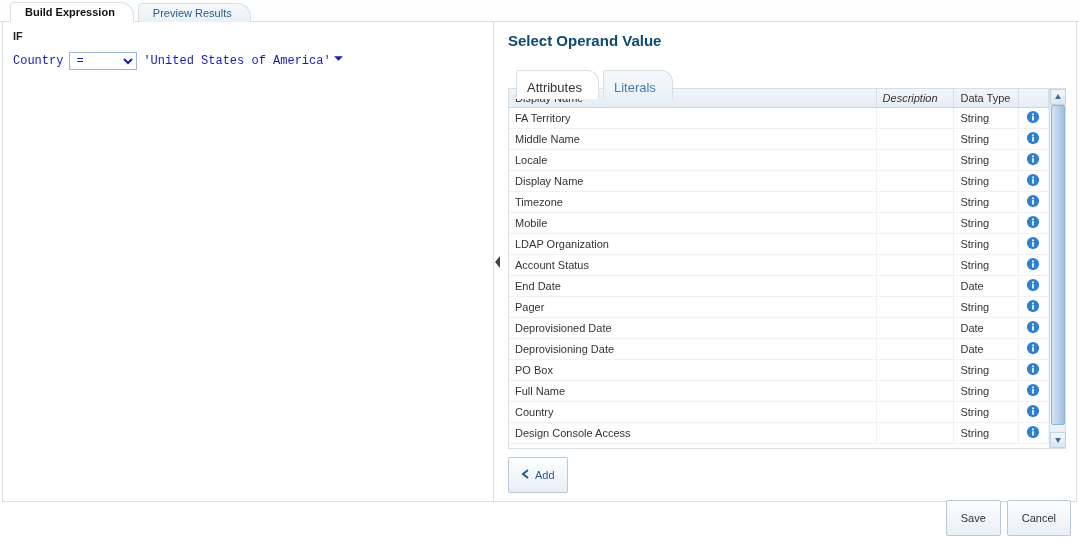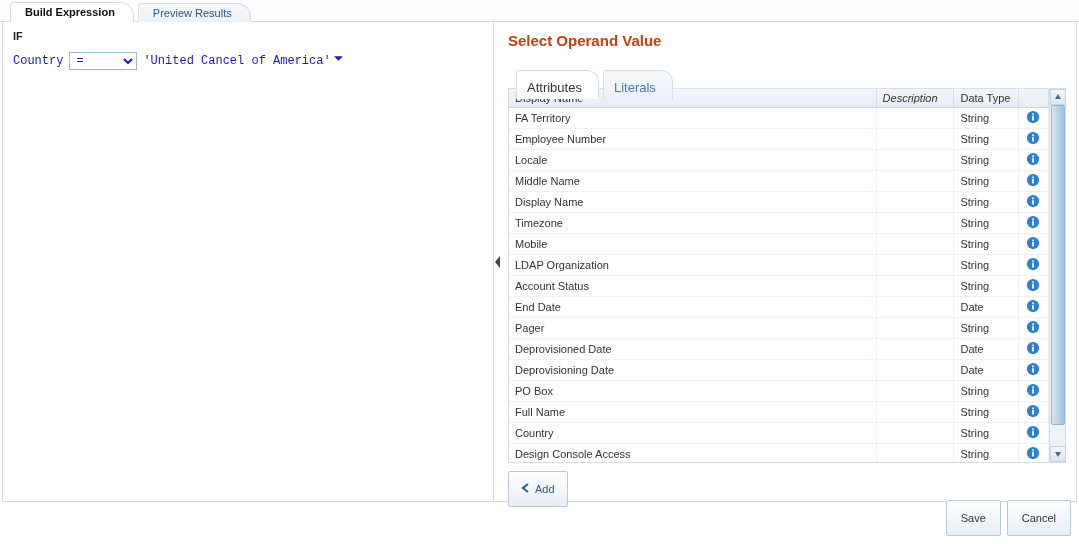--- a/index.html
+++ b/index.html
@@ -106,21 +106,21 @@
     cursor: pointer;
   }
   .right-pane {
     flex: 1;
     border-left: 1px solid #d6dfe6;
     padding: 8px 10px 8px 14px;
     display: flex;
     flex-direction: column;
   }
   .right-title {
-    color: #c2410c;
+    color: #0c4a6e;
     font-size: 15px;
     font-weight: bold;
     margin: 2px 0 10px 0;
   }
   .sub-tabs {
     display: flex;
     border-bottom: 1px solid #d6dfe6;
     padding-left: 8px;
   }
   .sub-tab {
@@ -259,21 +259,21 @@
   </div>
 
   <div class="main">
 
     <div class="left-pane">
       <div class="if-label">IF</div>
       <div class="expr-row">
         <span class="expr-operand">Country</span>
         <select class="expr-op-select" id="op-select"><option value="=">=</option><option value="!=">!=</option><option value="&gt;">&gt;</option><option value="&lt;">&lt;</option><option value="&gt;=">&gt;=</option><option value="&lt;=">&lt;=</option><option value="IN">IN</option><option value="NOT IN">NOT IN</option></select>
         <span class="value-dd">
-          <span class="expr-value">'United Cancel of America'</span>
+          <span class="expr-value">'United States of America'</span>
           <span>
             <svg viewBox="0 0 10 10">
                 <path d="M1 3 L5 7 L9 3 Z" fill="#1a1ab3"></path>
               </svg>
           </span>
         </span>
       </div>
     </div>
 
     <div class="splitter">
@@ -308,45 +308,33 @@
                   <td class="col-type">String</td>
                   <td class="col-icon"><span class="info-icon">
                       <svg viewBox="0 0 16 16">
                         <circle cx="8" cy="8" r="7" fill="#2f7fd1"></circle>
                         <rect x="7" y="7" width="2" height="5" fill="#fff"></rect>
                         <rect x="7" y="4" width="2" height="2" fill="#fff"></rect>
                       </svg>
                     </span></td>
                 </tr>
                 <tr>
-                  <td class="col-name">Employee Number</td>
+                  <td class="col-name">Middle Name</td>
                   <td class="col-desc"></td>
                   <td class="col-type">String</td>
                   <td class="col-icon"><span class="info-icon">
                       <svg viewBox="0 0 16 16">
                         <circle cx="8" cy="8" r="7" fill="#2f7fd1"></circle>
                         <rect x="7" y="7" width="2" height="5" fill="#fff"></rect>
                         <rect x="7" y="4" width="2" height="2" fill="#fff"></rect>
                       </svg>
                     </span></td>
                 </tr>
                 <tr>
                   <td class="col-name">Locale</td>
-                  <td class="col-desc"></td>
-                  <td class="col-type">String</td>
-                  <td class="col-icon"><span class="info-icon">
-                      <svg viewBox="0 0 16 16">
-                        <circle cx="8" cy="8" r="7" fill="#2f7fd1"></circle>
-                        <rect x="7" y="7" width="2" height="5" fill="#fff"></rect>
-                        <rect x="7" y="4" width="2" height="2" fill="#fff"></rect>
-                      </svg>
-                    </span></td>
-                </tr>
-                <tr>
-                  <td class="col-name">Middle Name</td>
                   <td class="col-desc"></td>
                   <td class="col-type">String</td>
                   <td class="col-icon"><span class="info-icon">
                       <svg viewBox="0 0 16 16">
                         <circle cx="8" cy="8" r="7" fill="#2f7fd1"></circle>
                         <rect x="7" y="7" width="2" height="5" fill="#fff"></rect>
                         <rect x="7" y="4" width="2" height="2" fill="#fff"></rect>
                       </svg>
                     </span></td>
                 </tr>

